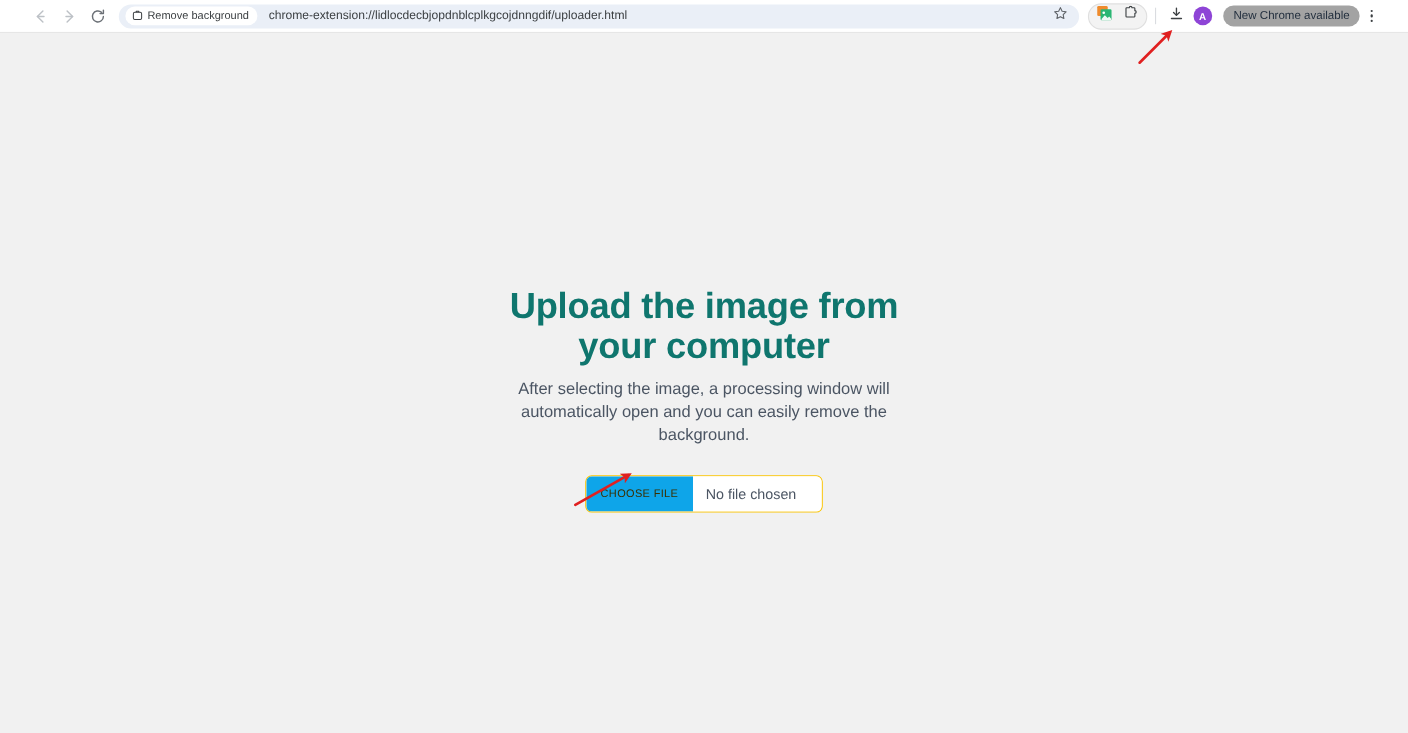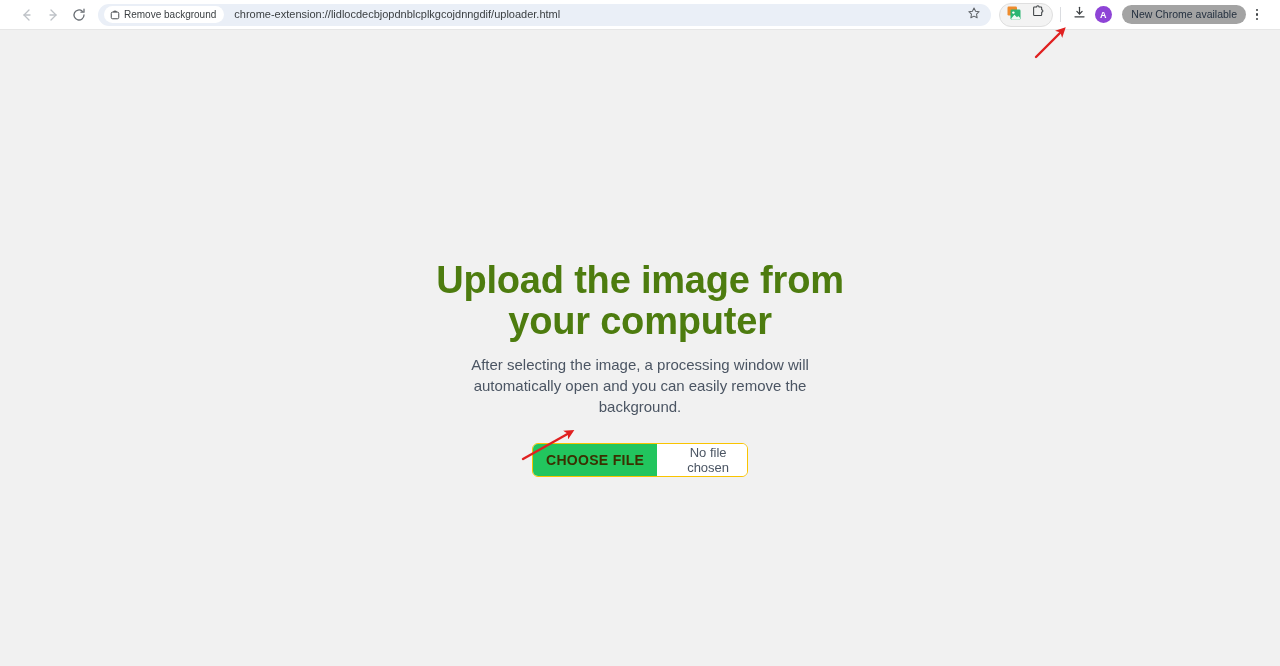--- a/index.html
+++ b/index.html
@@ -17,21 +17,21 @@
   
   .browser-toolbar {
     position: absolute;
     top: 0; left: 0;
     width: 1280px;
     height: 30px;
     background: #ffffff;
     display: flex;
     align-items: center;
     box-sizing: border-box;
-    padding: 0 14px;
+    padding: 0 24px;
     border-bottom: 1px solid #e6e6e6;
   }
   .nav-btn {
     width: 26px;
     height: 26px;
     display: flex;
     align-items: center;
     justify-content: center;
     border-radius: 50%;
     flex: none;
@@ -178,23 +178,23 @@
     background: #f1f1f1;
   }
   .hero {
     position: absolute;
     top: 230px;
     left: 0;
     width: 1280px;
     text-align: center;
   }
   .hero-title {
-    font-size: 38px;
+    font-size: 33px;
     font-weight: bold;
-    color: #4d7c0f;
+    color: #0f766e;
     line-height: 1.08;
     margin: 0 auto;
     max-width: 420px;
     letter-spacing: -0.2px;
   }
   .hero-sub {
     font-size: 15px;
     color: #4b5563;
     line-height: 1.4;
     margin: 12px auto 0;
@@ -206,24 +206,24 @@
     height: 34px;
     display: flex;
     align-items: stretch;
     border: 1.5px solid #fac400;
     border-radius: 6px;
     box-sizing: border-box;
     overflow: hidden;
     background: #ffffff;
   }
   .choose-file-btn {
-    background: #22c55e;
+    background: #0ea5e9;
     color: #3a3000;
-    font-size: 14px;
-    font-weight: bold;
+    font-size: 10px;
+    font-weight: normal;
     letter-spacing: 0.3px;
     display: flex;
     align-items: center;
     justify-content: center;
     padding: 0 13px;
     flex: none;
     border: none;
     font-family: inherit;
   }
   .file-name {

